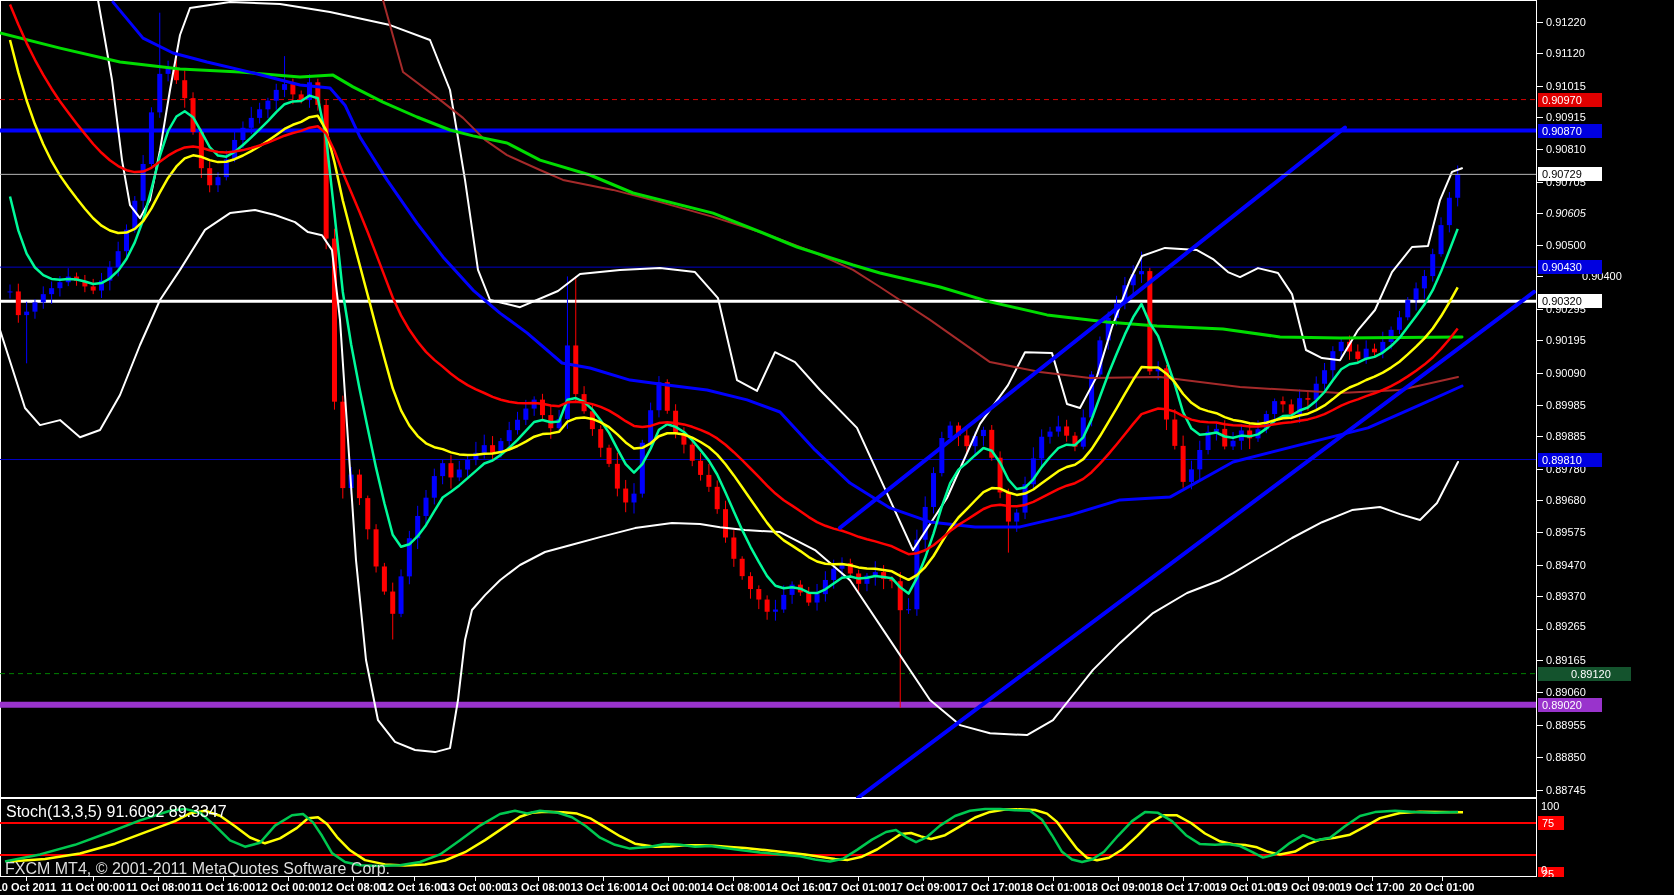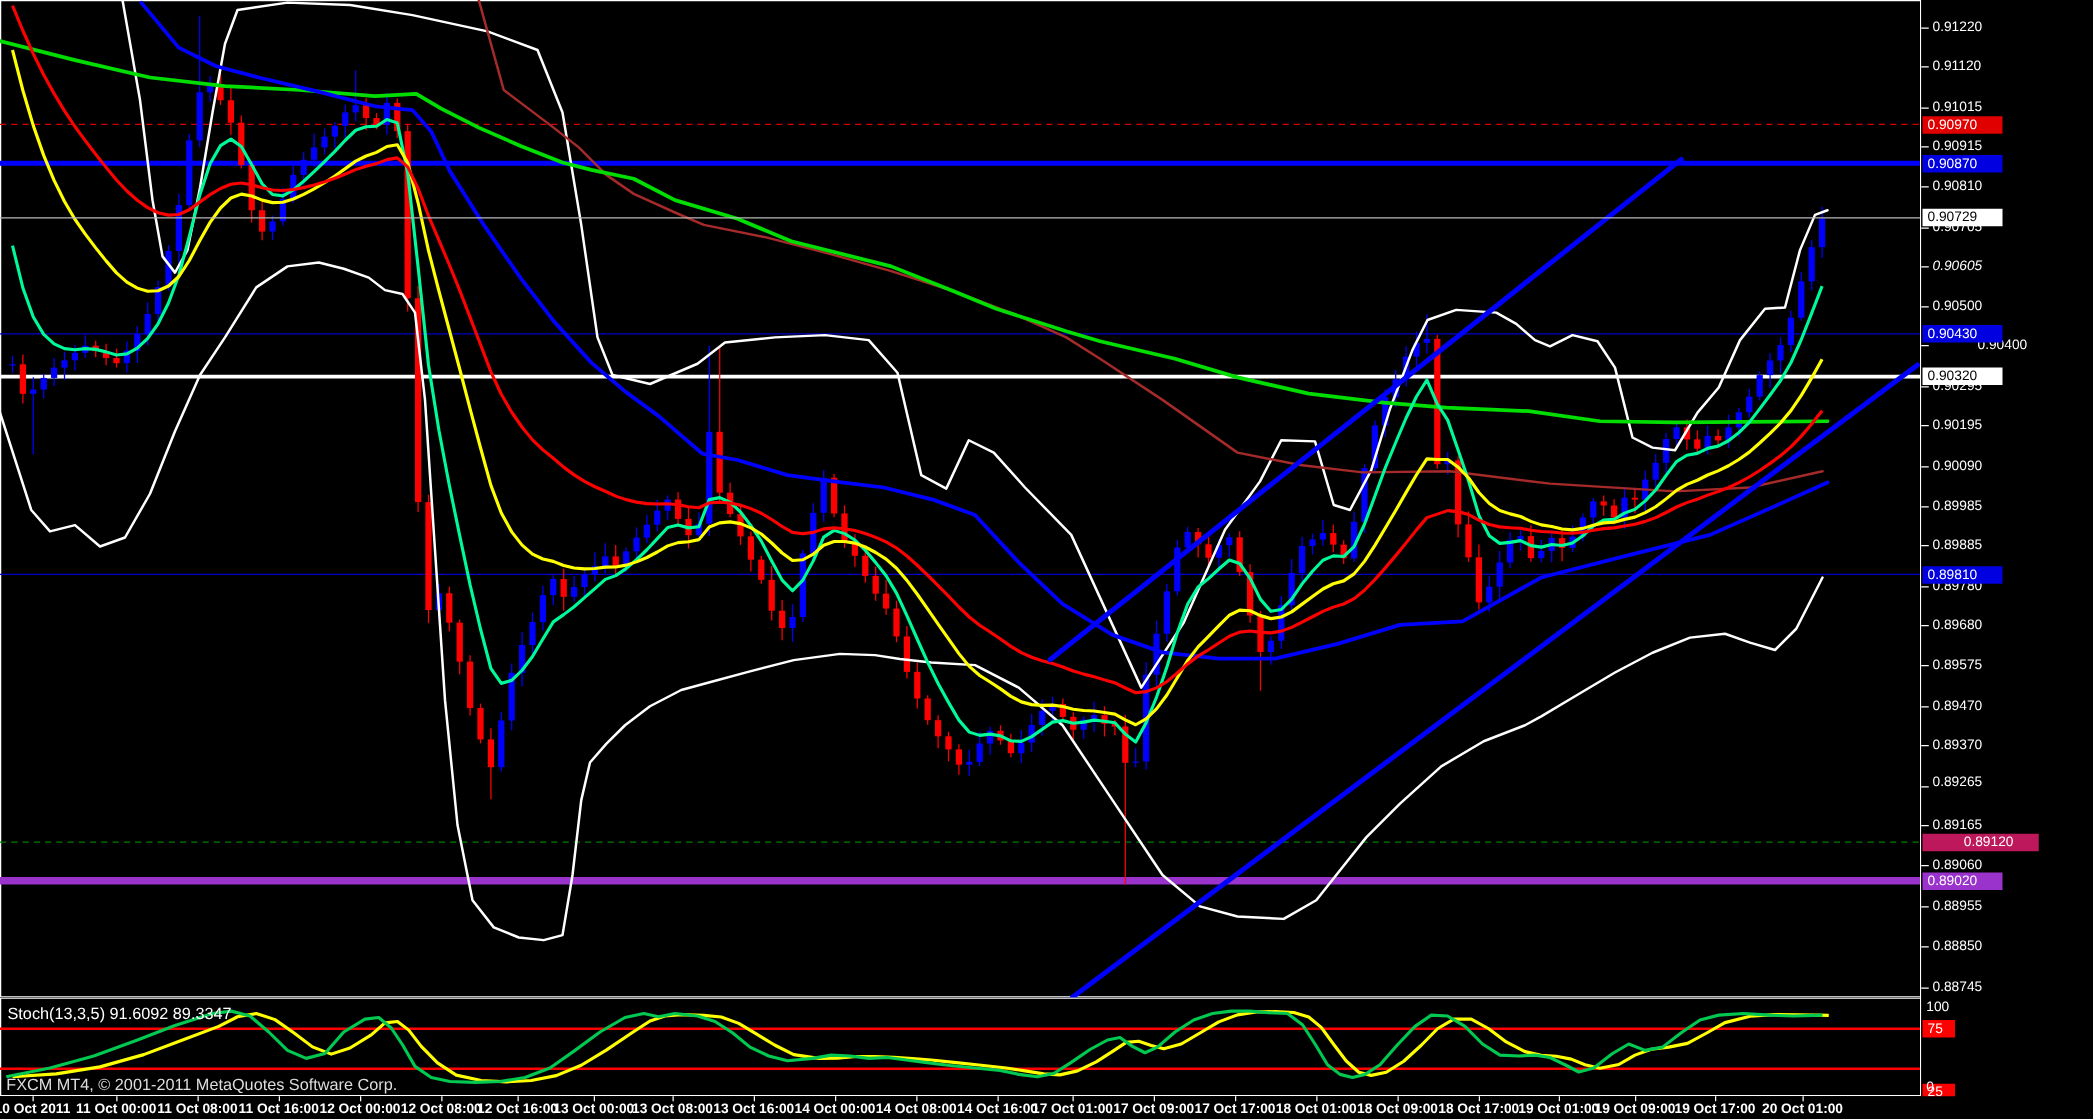--- a/index.html
+++ b/index.html
@@ -1,21 +1,21 @@
 <!DOCTYPE html>
 <html><head>
 <meta charset="utf-8">
 <style>
   html,body{margin:0;padding:0;background:#000;}
   #stage{position:relative;width:1674px;height:895px;background:#000;overflow:hidden;
          font-family:"Liberation Sans", sans-serif;}
   svg{position:absolute;left:0;display:block;}
   #main-svg{top:0;}
   #stoch-svg{top:798px;}
-  .overlay-label{position:absolute;color:#fff;font-size:13px;white-space:nowrap;}
+  .overlay-label{position:absolute;color:#fff;font-size:16px;white-space:nowrap;}
   #stoch-label{left:6px;top:803px;}
   #copyright{left:5px;top:860px;color:#ddd;}
   #price-axis{position:absolute;left:1537px;top:0;width:137px;height:877px;background:#000;}
   #axis-separator{position:absolute;left:1536px;top:0;width:1px;height:877px;background:#fff;}
   .ptick{position:absolute;left:9px;color:#fff;font-size:11px;white-space:nowrap;}
   .ptick-dash{position:absolute;left:0;width:6px;height:1px;background:#fff;}
   .pbadge{position:absolute;left:1px;width:60px;font-size:11px;padding:1px 0 1px 4px;white-space:nowrap;}
   #time-axis{position:absolute;left:0;top:877px;width:1674px;height:18px;background:#000;}
   .ttick{position:absolute;top:0;width:1px;height:4px;background:#fff;}
   .tlabel{position:absolute;top:4px;transform:translateX(-50%);color:#fff;font-size:11px;font-weight:bold;white-space:nowrap;}
@@ -456,21 +456,21 @@
       <div class="ptick" style="top: 718.83px;">0.88955</div>
       <div class="ptick-dash" style="top: 757.411px;"></div>
       <div class="ptick" style="top: 751.411px;">0.88850</div>
       <div class="ptick-dash" style="top: 789.992px;"></div>
       <div class="ptick" style="top: 783.992px;">0.88745</div>
       <div class="pbadge" style="top: 92.575px; background: rgb(224, 0, 0); color: rgb(255, 255, 255);">0.90970</div>
       <div class="pbadge" style="top: 123.605px; background: rgb(0, 0, 224); color: rgb(255, 255, 255);">0.90870</div>
       <div class="pbadge" style="top: 260.137px; background: rgb(0, 0, 224); color: rgb(255, 255, 255);">0.90430</div>
       <div class="pbadge" style="top: 294.27px; background: rgb(255, 255, 255); color: rgb(0, 0, 0);">0.90320</div>
       <div class="pbadge" style="top: 452.523px; background: rgb(0, 0, 224); color: rgb(255, 255, 255);">0.89810</div>
-      <div class="pbadge" style="top: 666.63px; background: #be185d; color: rgb(255, 255, 255); padding-left: 33px;">0.89120</div>
+      <div class="pbadge" style="top: 666.63px; background: #14532d; color: rgb(255, 255, 255); padding-left: 33px;">0.89120</div>
       <div class="pbadge" style="top: 697.66px; background: rgb(153, 51, 204); color: rgb(255, 255, 255);">0.89020</div>
       <div class="pbadge" style="top: 167.357px; background: rgb(255, 255, 255); color: rgb(0, 0, 0);">0.90729</div>
       <div class="ptick" style="top: 800px; left: 4px;">100</div>
       <div class="pbadge" style="top: 816px; background: rgb(255, 0, 0); color: rgb(255, 255, 255); width: 22px;">75</div>
       <div class="pbadge" style="top: 848px; background: rgb(255, 0, 0); color: rgb(255, 255, 255); width: 22px; margin-top: 19px;">25</div>
       <div class="ptick" style="top: 864px; left: 4px;">0</div>
     </div>
   <div id="time-axis">
       <div class="ttick" style="left: 26px;"></div>
       <div class="tlabel" style="left: 26px;">10 Oct 2011</div>

